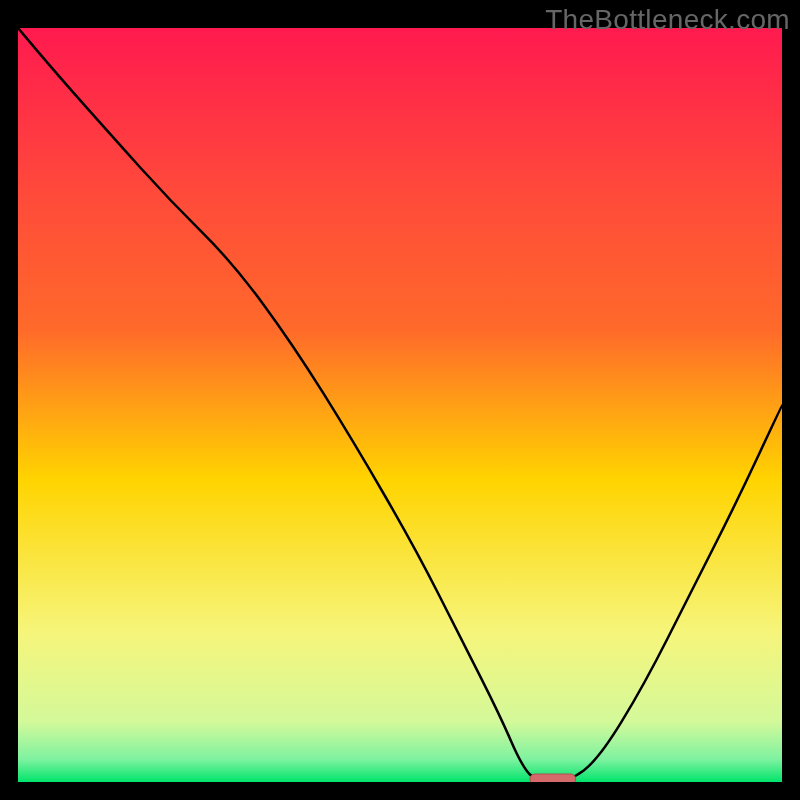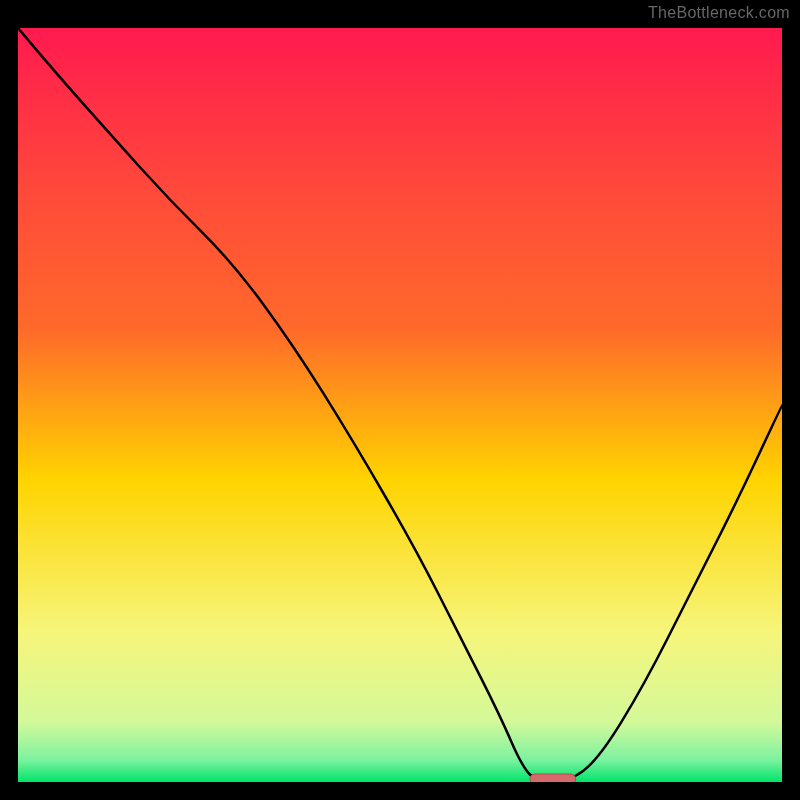--- a/index.html
+++ b/index.html
@@ -15,21 +15,21 @@
     position: relative;
     width: 800px;
     height: 800px;
     background: #000;
   }
   .watermark {
     position: absolute;
     top: 4px;
     right: 10px;
     color: #666;
-    font-size: 16px;
+    font-size: 28px;
     font-weight: 500;
     letter-spacing: 0.3px;
     z-index: 10;
   }
   .plot-area {
     position: absolute;
     left: 18px;
     top: 28px;
     width: 764px;
     height: 754px;

